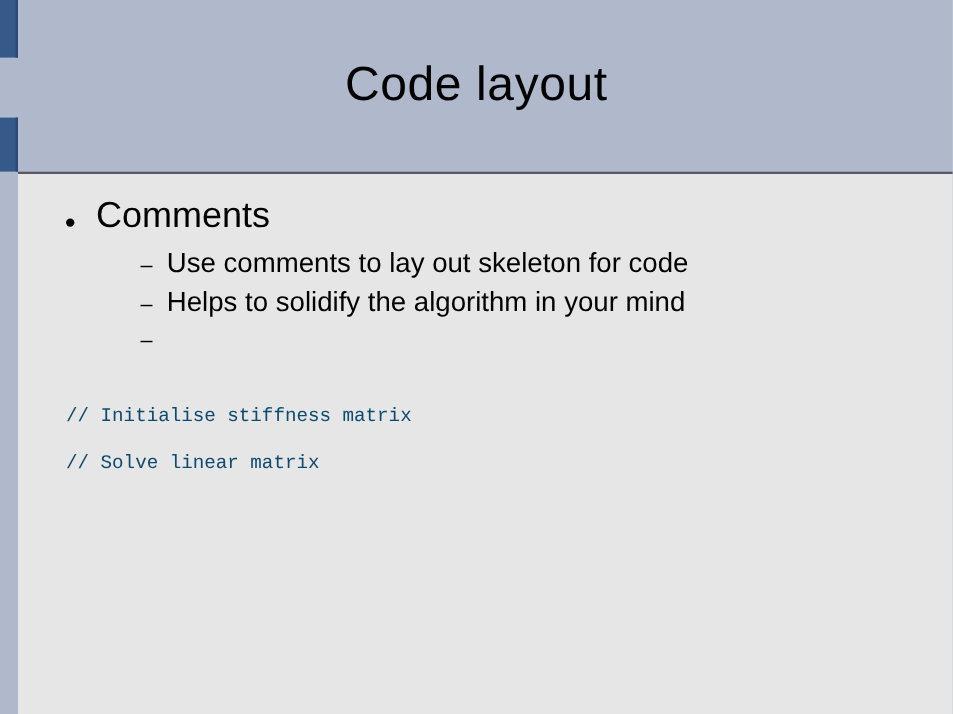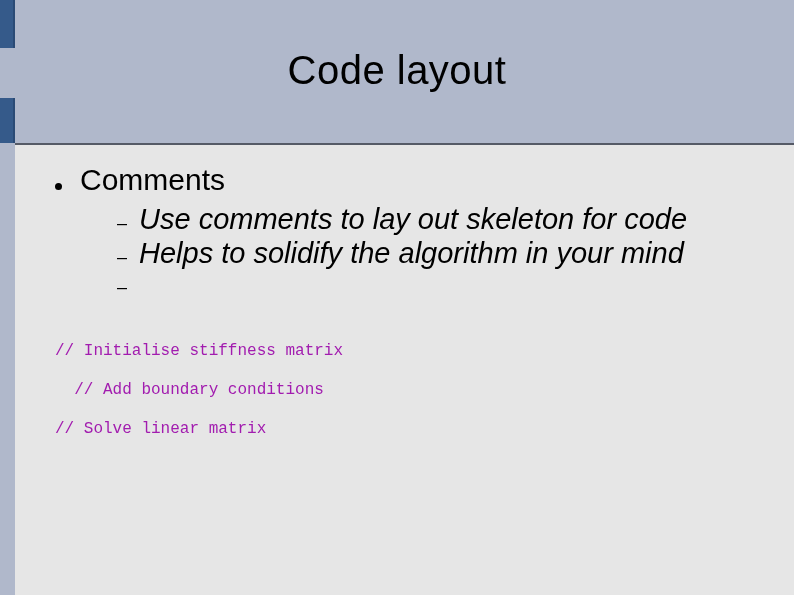--- a/index.html
+++ b/index.html
@@ -88,30 +88,29 @@
     margin-bottom: 2px;
   }
   .sub-dash {
     font-size: 18px;
     color: #000;
     margin-right: 12px;
     flex-shrink: 0;
     line-height: 28px;
   }
   .sub-text {
-    font-size: 29px;
+    font-size: 23px;
     color: #000;
     line-height: 28px;
-    font-style: italic;
   }
   .code-block {
     margin-top: 40px;
     font-family: "Courier New", Courier, monospace;
     font-size: 16px;
-    color: #a21caf;
+    color: #0c4a6e;
     line-height: 1.3;
   }
   .code-line {
     margin-bottom: 18px;
     white-space: pre;
   }
 </style>
 </head>
 <body>
 
@@ -140,17 +139,16 @@
       <div class="sub-dash">–</div>
       <div class="sub-text">Helps to solidify the algorithm in your mind</div>
     </div>
     <div class="sub-row">
       <div class="sub-dash">–</div>
     </div>
   </div>
 
   <div class="code-block">
     <div class="code-line">// Initialise stiffness matrix</div>
-    <div class="code-line">  // Add boundary conditions</div>
     <div class="code-line">// Solve linear matrix</div>
   </div>
 
 </div>
 
 </body></html>

